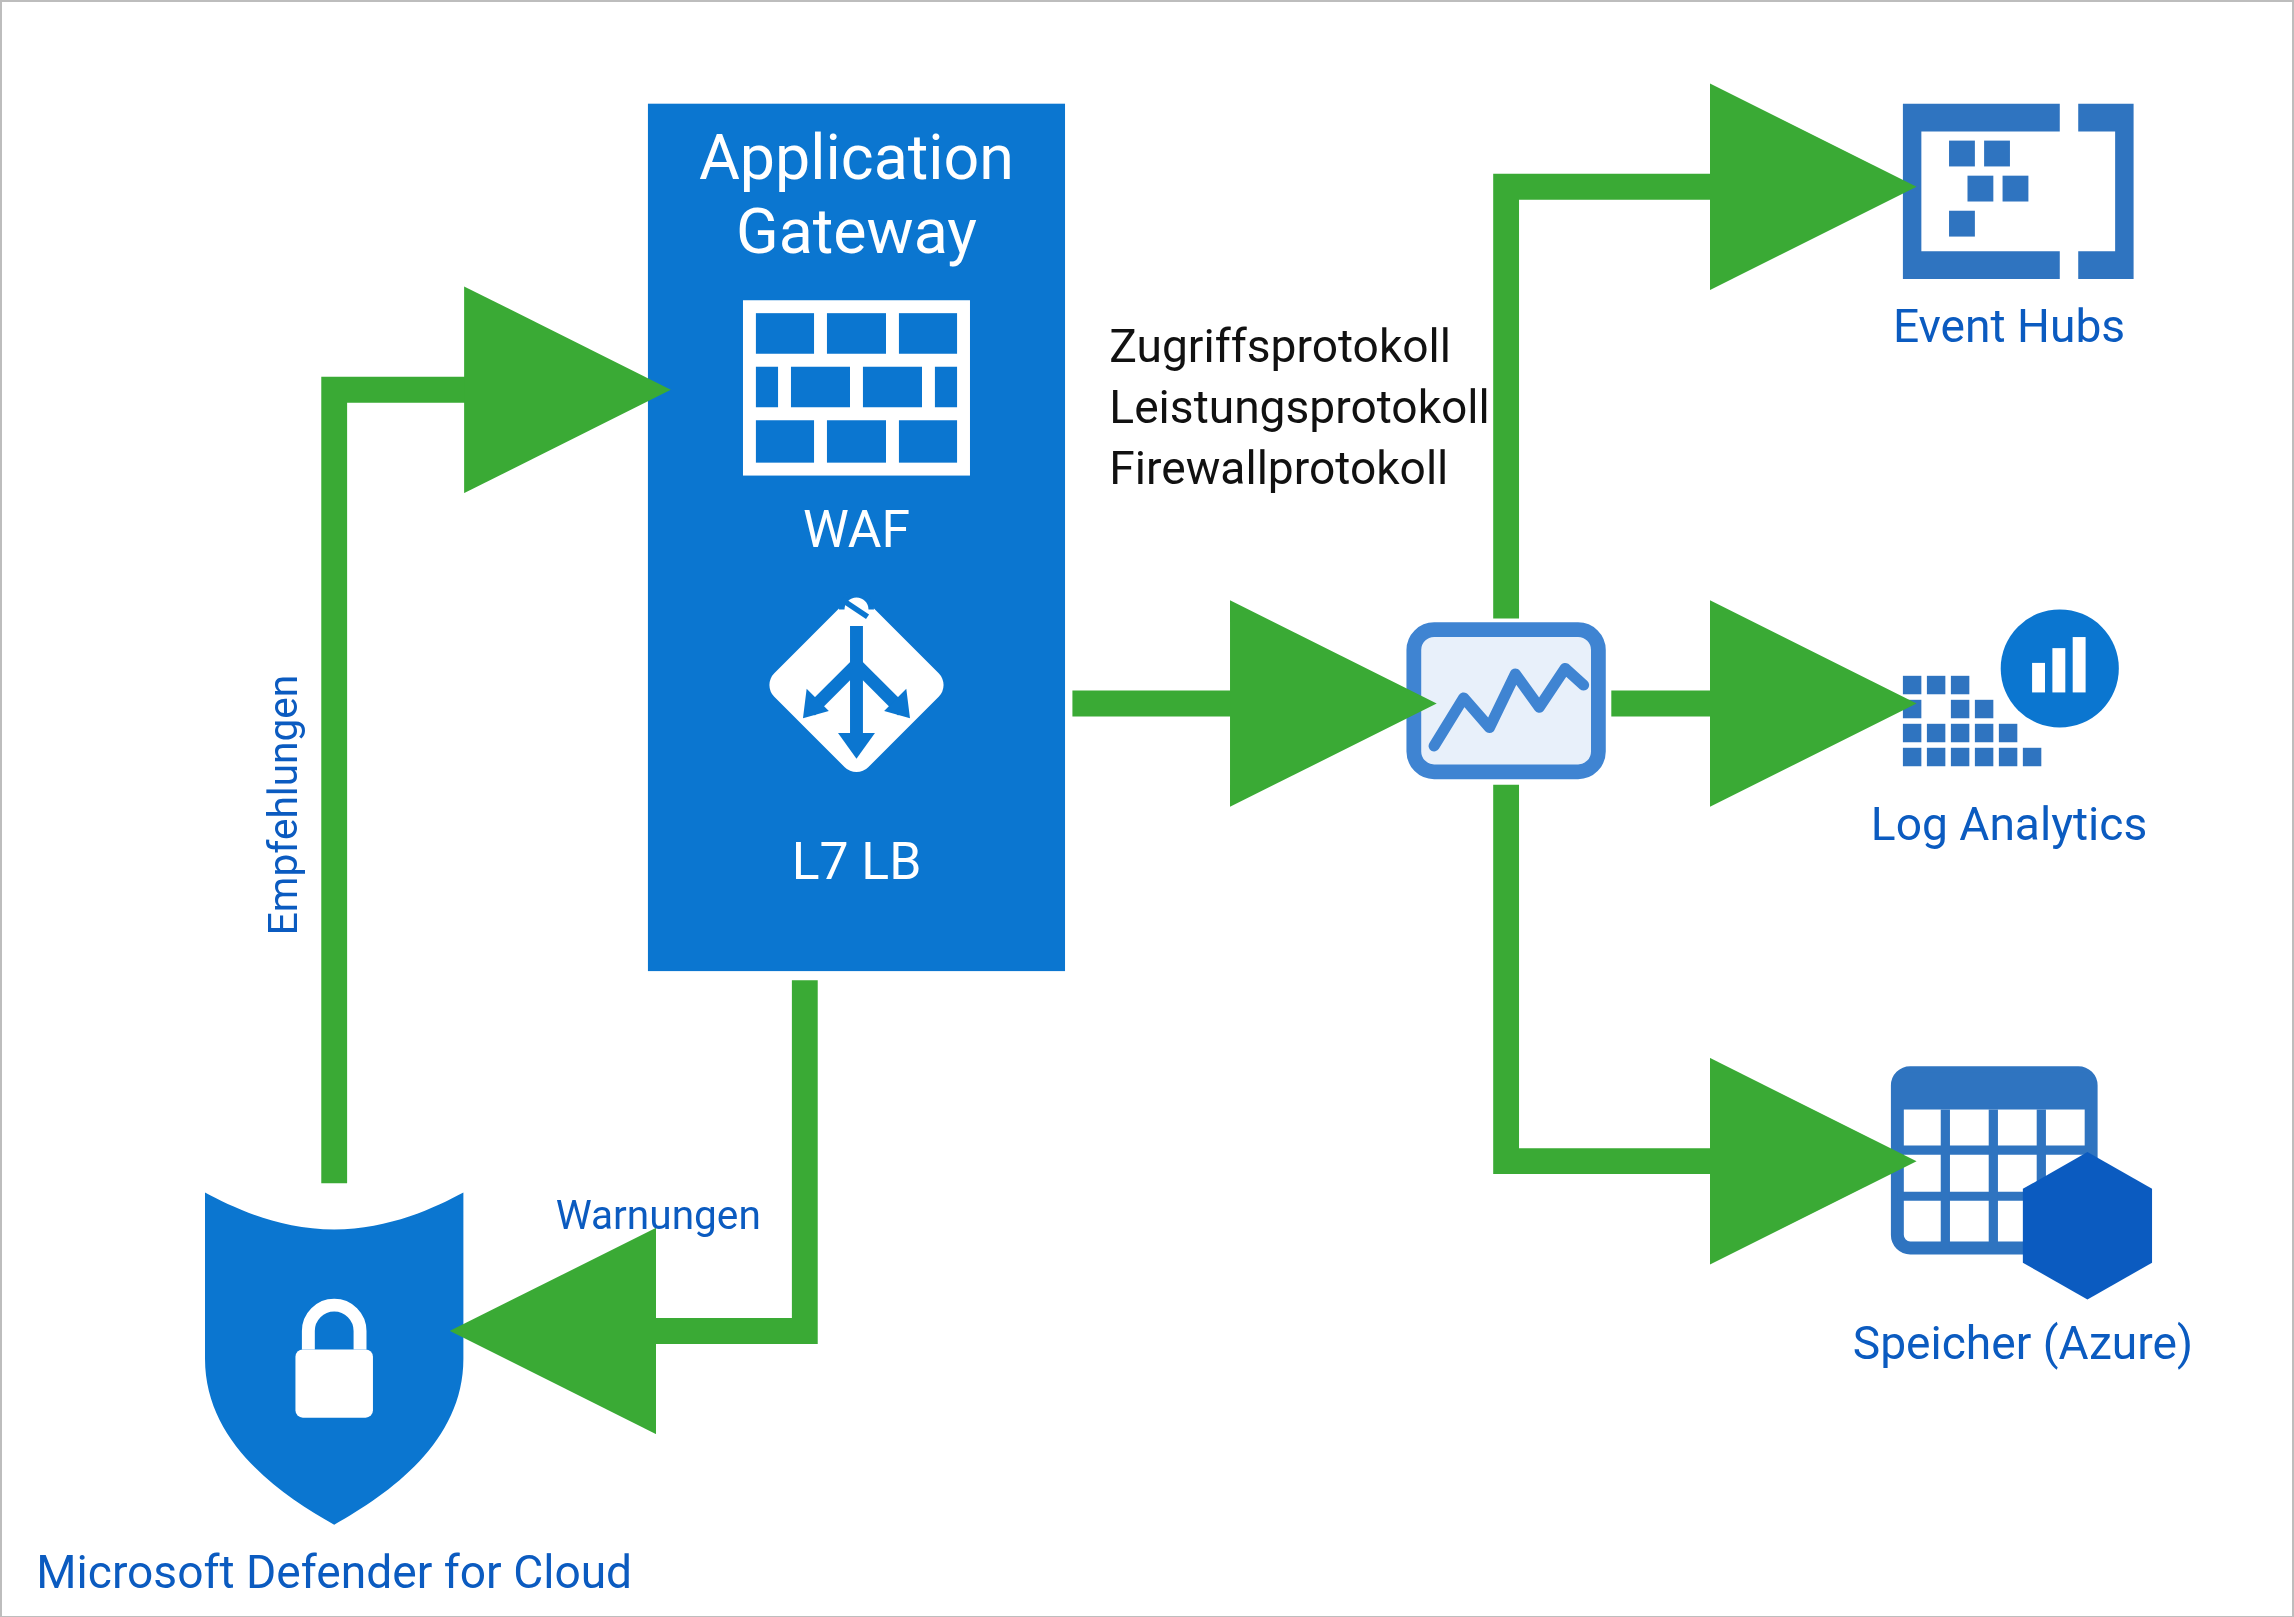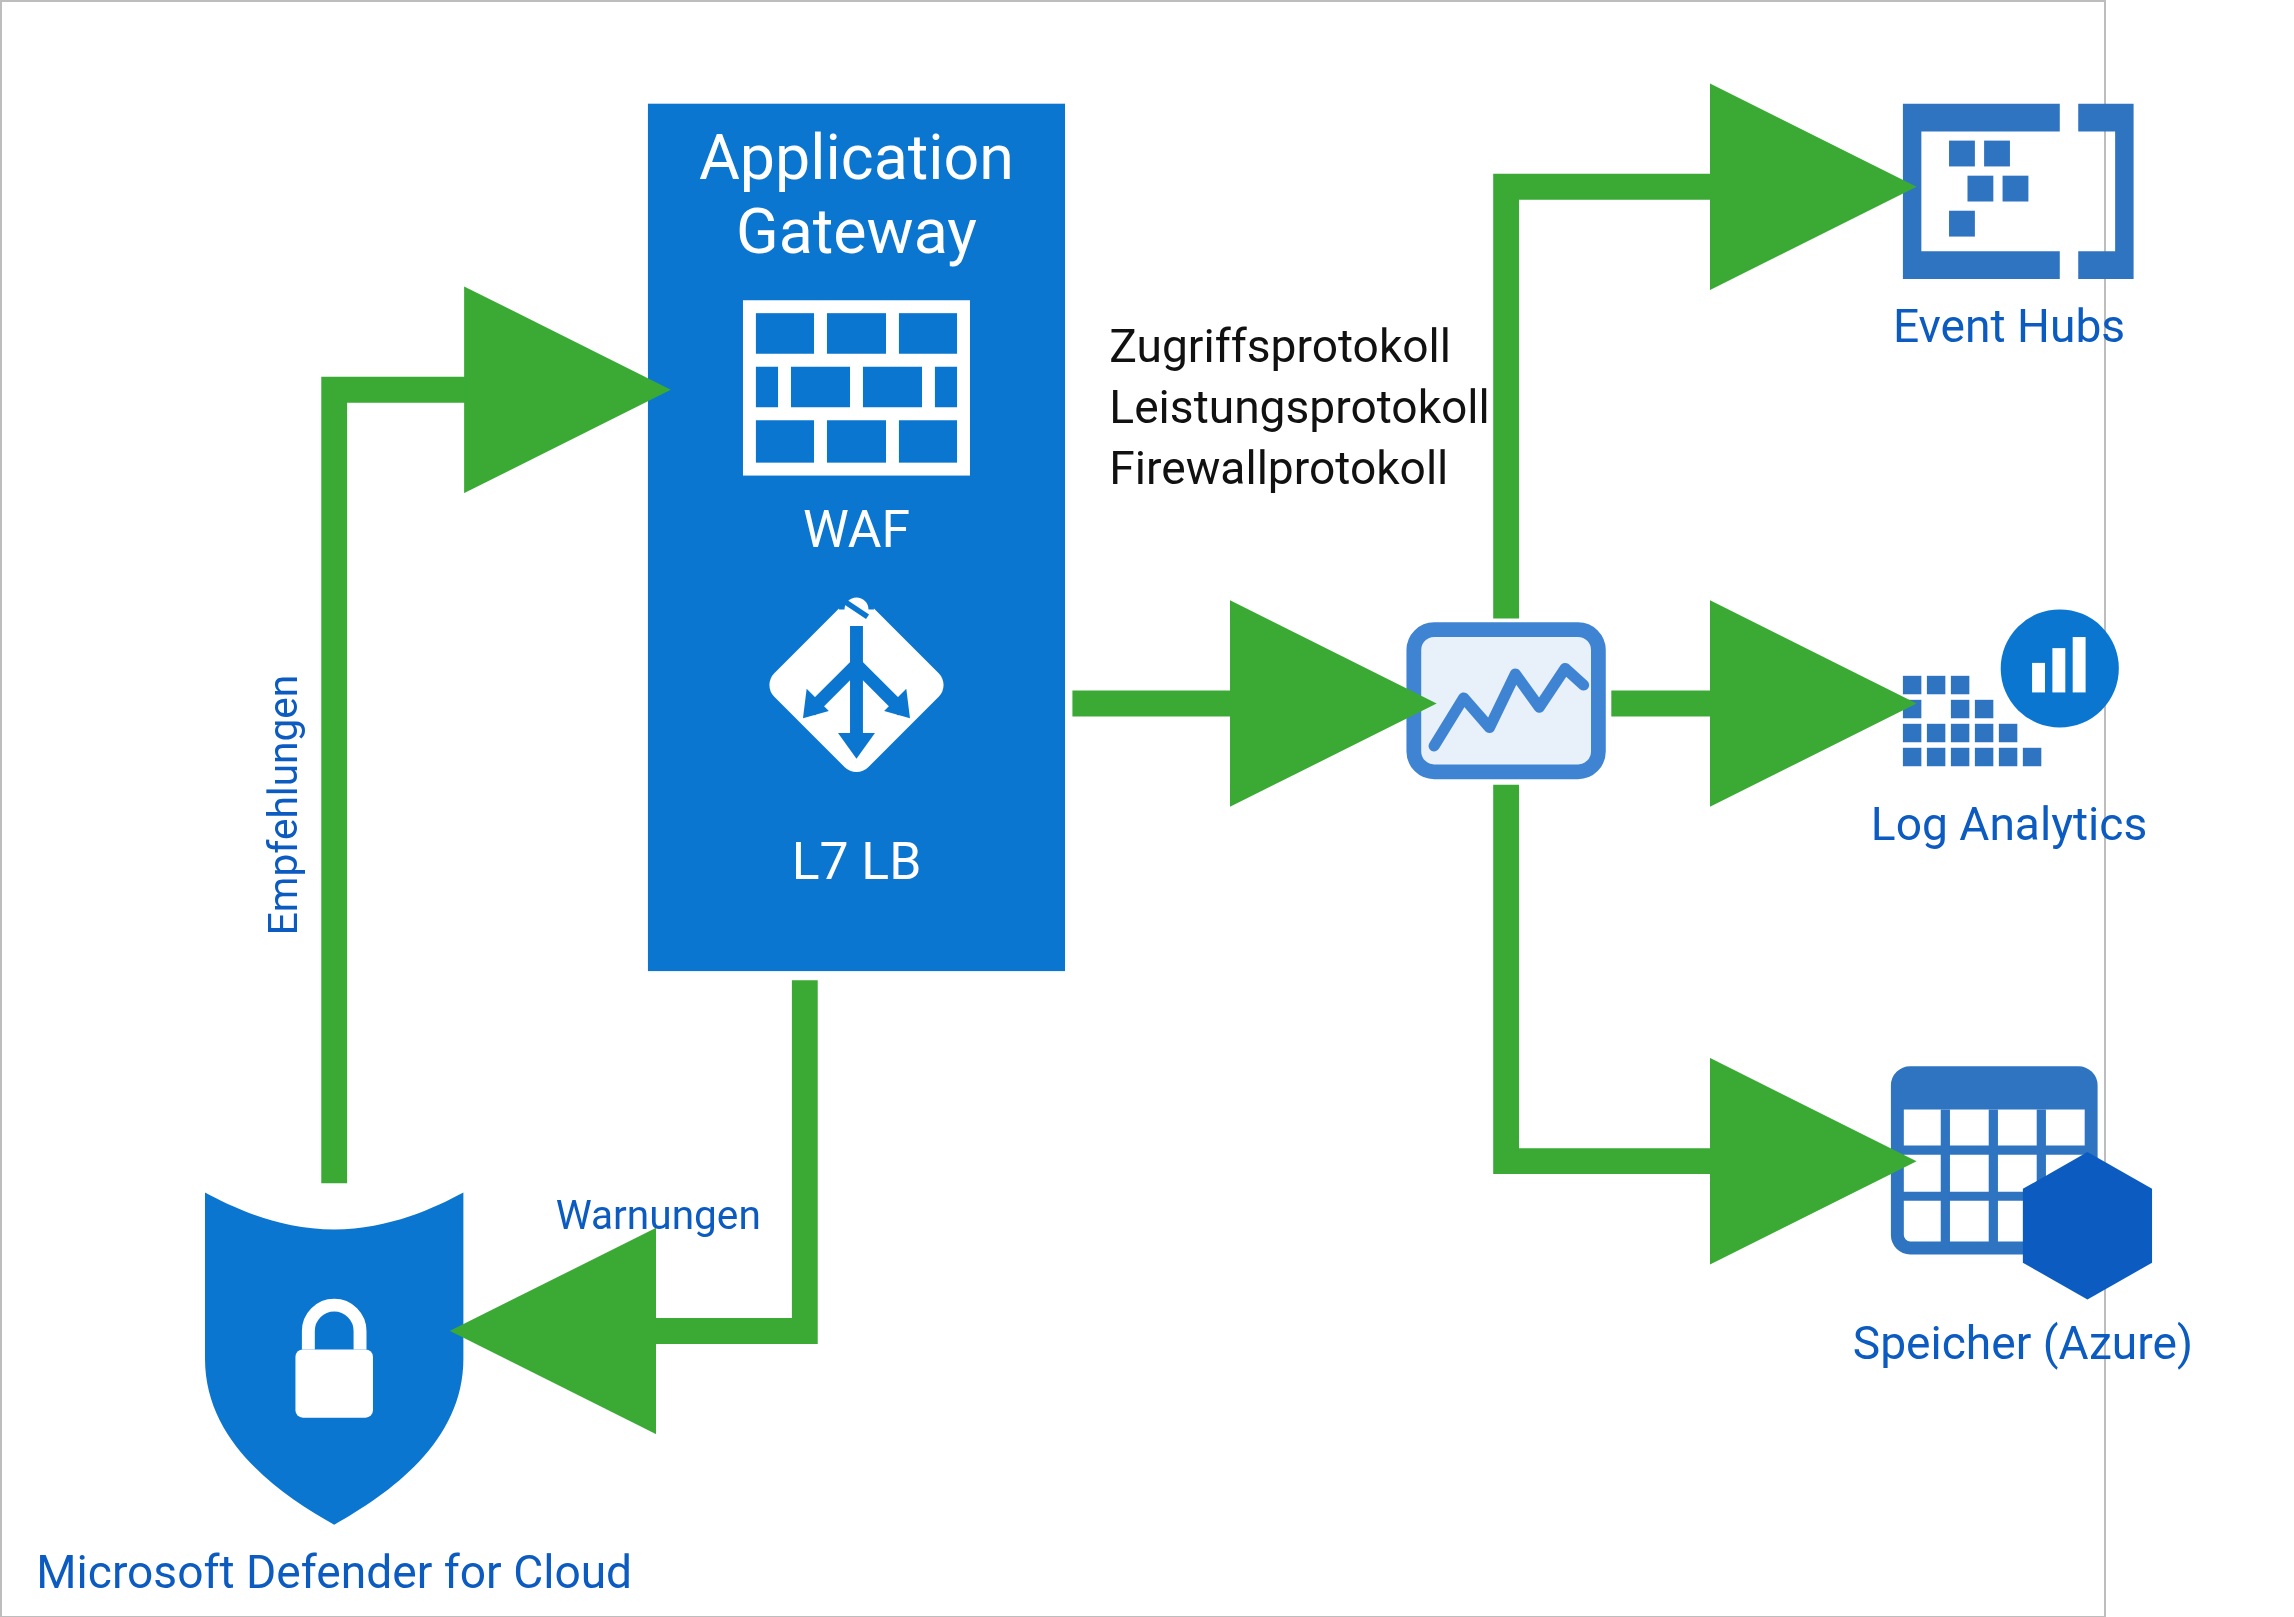--- a/index.html
+++ b/index.html
@@ -3,21 +3,21 @@
 <meta charset="utf-8">
 <style>
   html,body{margin:0;padding:0}
   body{
     font-family:"Segoe UI","Segoe UI Web",-apple-system,BlinkMacSystemFont,Roboto,Helvetica,Arial,sans-serif;
     background:#fff;
     color:#000;
   }
   .frame{
     position:relative;
-    width:2106px;
+    width:2294px;
     height:1618px;
     box-sizing:border-box;
     border:2.8px solid #bdbdbd;
     background:#fff;
   }
   .azure-text{fill:#0b5bc0;font-weight:400}
   .black-text{fill:#111}
 </style>
 </head>
 <body>

